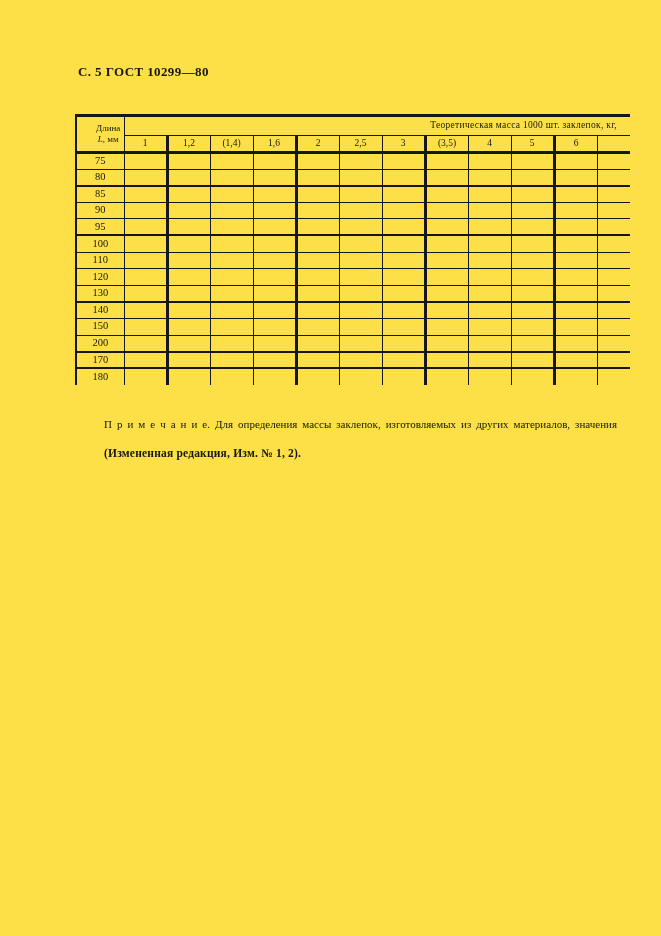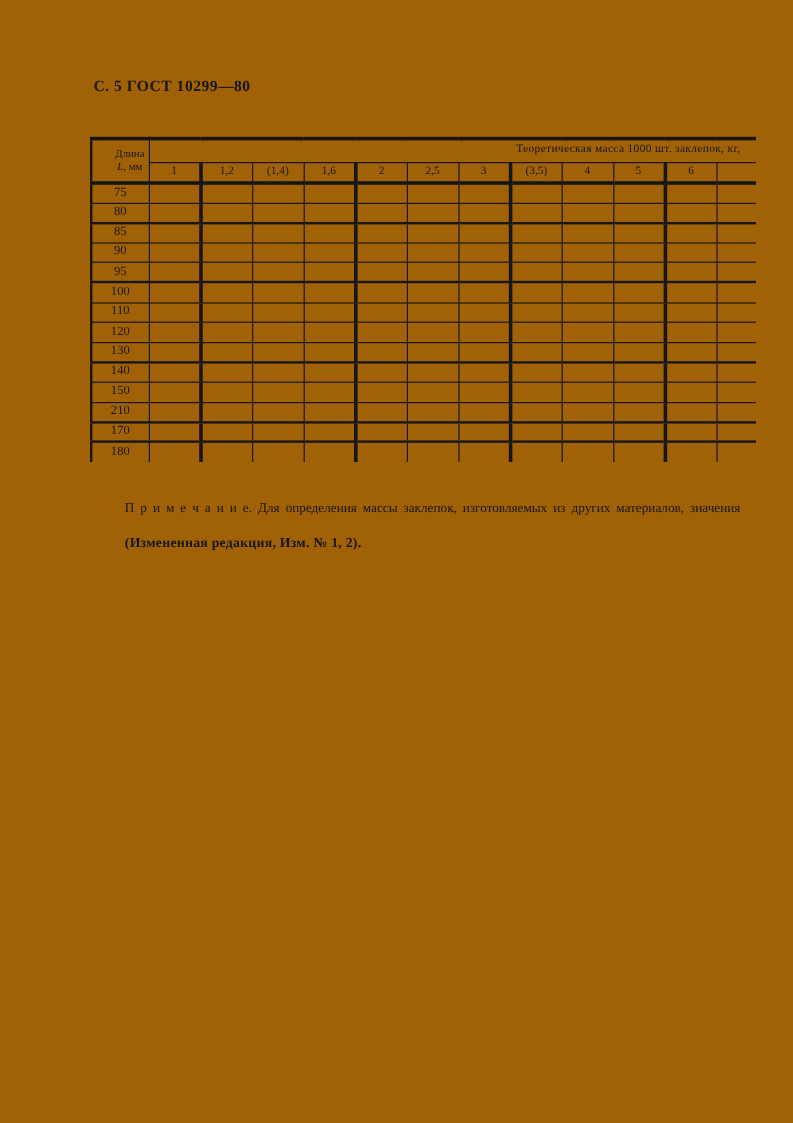--- a/index.html
+++ b/index.html
@@ -4,21 +4,21 @@
 <style>
   * { margin: 0; padding: 0; box-sizing: border-box; }
   html, body { background: #ffffff; }
   body {
     width: 661px; height: 936px;
     font-family: "Liberation Serif", "DejaVu Serif", serif;
     color: #161616;
   }
   .page {
     position: relative; width: 661px; height: 936px;
-    background: #a16207; overflow: hidden;
+    background: #fde047; overflow: hidden;
   }
   .page-header {
     position: absolute; left: 78px; top: 64px;
     font-size: 13px; font-weight: bold; letter-spacing: 0.4px;
     white-space: nowrap;
   }
   .table-wrap { position: absolute; left: 75px; top: 114px; }
   table {
     border-collapse: collapse; table-layout: fixed;
     border-top: 3px solid #161616;
@@ -268,21 +268,21 @@
             <td class=""></td>
             <td class=""></td>
             <td class="gcol"></td>
             <td class=""></td>
             <td class=""></td>
             <td class="gcol"></td>
             <td class=""></td>
             <td class="partial"></td>
           </tr>
           <tr class="grow">
-            <td class="row-label">210</td>
+            <td class="row-label">200</td>
             <td class="gcol"></td>
             <td class=""></td>
             <td class=""></td>
             <td class="gcol"></td>
             <td class=""></td>
             <td class=""></td>
             <td class="gcol"></td>
             <td class=""></td>
             <td class=""></td>
             <td class="gcol"></td>

